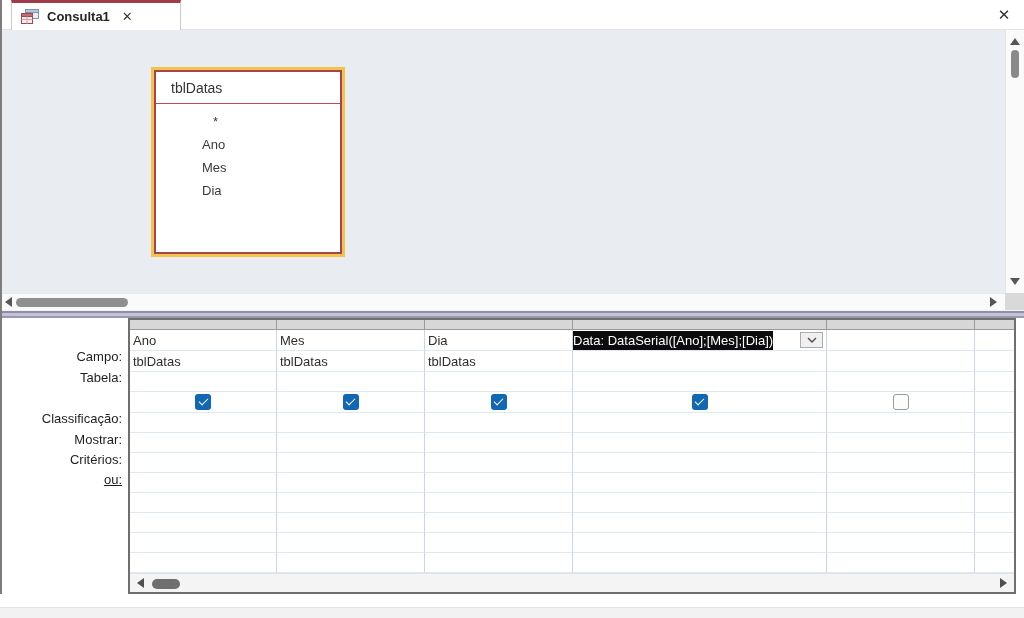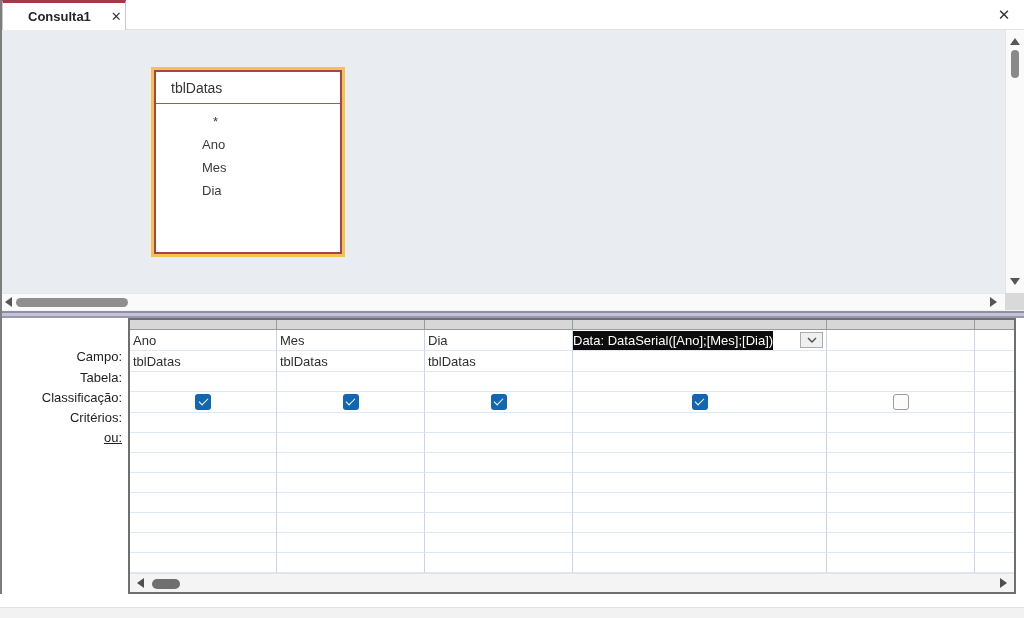--- a/index.html
+++ b/index.html
@@ -4,23 +4,23 @@
 <style>
   * { margin:0; padding:0; box-sizing:border-box; }
   html,body { width:1024px; height:618px; }
   body { font-family:"Liberation Sans","DejaVu Sans",sans-serif; background:#ffffff; position:relative; overflow:hidden; }
 
   .stage { position:absolute; left:0; top:0; width:1024px; height:618px; background:#fff; }
   .left-edge { position:absolute; left:0; top:0; width:2px; height:594px; background:#7d7d7d; z-index:50; }
 
   
   .tab-bar { position:absolute; left:0; top:0; width:1024px; height:30px; background:#ffffff; border-bottom:1px solid #e2e2e2; }
-  .tab { position:absolute; left:2px; top:0; width:124px; height:30px; background:#ffffff;
+  .tab { position:absolute; left:11px; top:0; width:170px; height:30px; background:#ffffff;
          border-top:3px solid #a03b49; border-left:1px solid #c9c9c9; border-right:1px solid #c9c9c9;
-         display:flex; align-items:center; padding:0 9px; gap:16px; cursor:default; }
+         display:flex; align-items:center; padding:0 9px; gap:8px; cursor:default; }
   .tab-title { font-size:13px; font-weight:bold; color:#252525; white-space:nowrap; }
   .tab-close { font-size:13px; color:#3b3b3b; margin-left:4px; line-height:1; }
   .win-close { position:absolute; right:10px; top:5px; width:20px; height:20px; font-size:15px; color:#333;
                display:flex; align-items:center; justify-content:center; }
 
   
   .upper-pane { position:absolute; left:0; top:30px; width:1024px; height:280px; background:#e9edf1; }
 
   .table-card { position:absolute; left:151px; top:37px; width:194px; height:190px; background:#f2c44e; padding:3px; }
   .table-card-inner { width:100%; height:100%; background:#ffffff; border:2px solid #a7434b; }
@@ -146,21 +146,22 @@
   </div>
 
   <div class="splitter"></div>
 
   <div class="lower-pane">
 
     <div class="row-labels">
       <div class="rl-spacer"></div>
       <div class="rl" style="height:21px;line-height:21px;">Campo:</div>
       <div class="rl" style="height:21px;line-height:21px;">Tabela:</div>
-      <div class="rl" style="height:20px;line-height:20px;">Classificação:</div>
+      <div class="rl" style="height:20px;line-height:20px;margin-top:21px;">Classificação:</div>
+      <div class="rl" style="height:21px;line-height:21px;">Mostrar:</div>
       <div class="rl" style="height:20px;line-height:20px;">Critérios:</div>
       <div class="rl" style="height:20px;line-height:20px;text-decoration:underline;">ou:</div>
     </div>
 
     <div class="qgrid-wrap">
       <div class="qgrid" id="qgrid">
 
         <div class="gh"></div>
         <div class="gh"></div>
         <div class="gh"></div>

